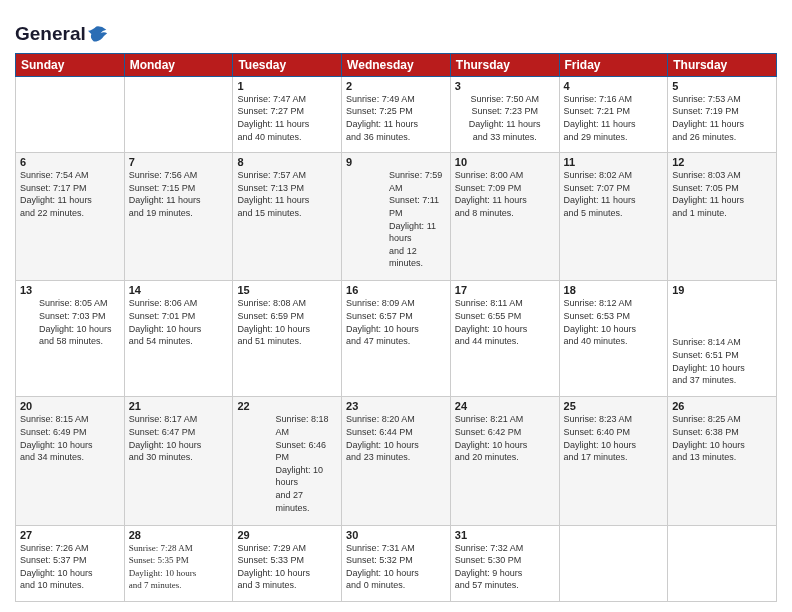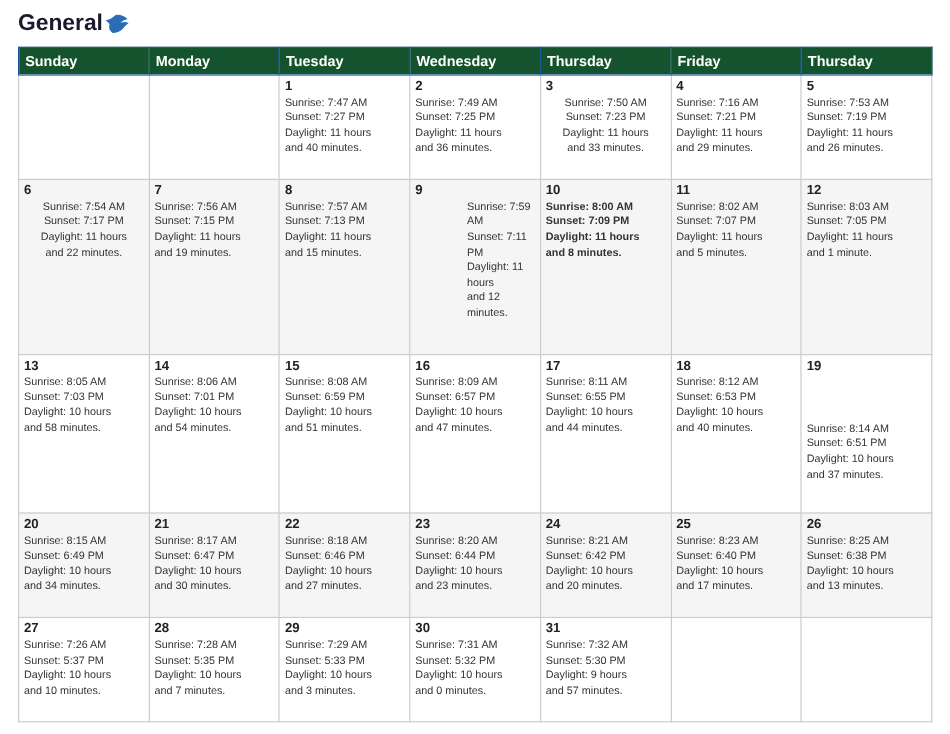--- a/index.html
+++ b/index.html
@@ -40,21 +40,21 @@
       color: #444;
     }
     .calendar {
       flex: 1;
       border: 1px solid #ccc;
       border-collapse: collapse;
       width: 100%;
       table-layout: fixed;
     }
     .calendar th {
-      background: #14532d;
+      background: #b91c1c;
       color: #fff;
       text-align: left;
       padding: 4px 5px;
       font-size: 12px;
       border: 1px solid #1a5a9a;
     }
     .calendar td {
       border: 1px solid #ccc;
       vertical-align: top;
       padding: 3px 4px;
@@ -85,21 +85,21 @@
     .row-4 td { height: 72px; }
     .row-5 td { height: 72px; }
   </style>
 </head>
 <body>
 
 <div class="page">
   <div class="header">
     <div class="logo">
       <div>
-  <div style="display:flex;flex-direction:column;line-height:1.1;">
+  <div style="display:flex;flex-direction:column;line-height:1.1;margin-top:14px;">
     <div style="display:flex;align-items:center;">
       <span style="font-size:19px;font-weight:bold;color:#1a1a2e;">General</span>
       <svg width="20" height="18" viewBox="0 0 24 20" style="margin-left:2px;">
         <path d="M10 1 Q16 0 22 5 Q17 6 15 9 Q19 7 23 9 Q19 12 17 15 Q13 19 7 19 Q2 15 4 10 Q2 8 0 6 Q5 6 10 1Z" fill="#2a6db5"></path>
       </svg>
     </div>
   </div>
 </div>
     </div>
     <div class="title-block">
@@ -156,21 +156,21 @@
             <span class="day-num">5</span>
             <div class="day-info" style="white-space: pre-line;">Sunrise: 7:53 AM
 Sunset: 7:19 PM
 Daylight: 11 hours
 and 26 minutes.</div>
           </td>
         </tr>
         <tr class="row-2">
           <td>
             <span class="day-num">6</span>
-            <div class="day-info" style="white-space: pre-line; text-align: center;">Sunrise: 7:54 AM
+            <div class="day-info" style="white-space: pre-line;">Sunrise: 7:54 AM
 Sunset: 7:17 PM
 Daylight: 11 hours
 and 22 minutes.</div>
           </td>
           <td>
             <span class="day-num">7</span>
             <div class="day-info" style="white-space: pre-line;">Sunrise: 7:56 AM
 Sunset: 7:15 PM
 Daylight: 11 hours
 and 19 minutes.</div>
@@ -184,21 +184,21 @@
           </td>
           <td>
             <span class="day-num">9</span>
             <div class="day-info" style="white-space: pre-line; margin-left: 43px;">Sunrise: 7:59 AM
 Sunset: 7:11 PM
 Daylight: 11 hours
 and 12 minutes.</div>
           </td>
           <td>
             <span class="day-num">10</span>
-            <div class="day-info" style="white-space: pre-line; font-weight: bold;">Sunrise: 8:00 AM
+            <div class="day-info" style="white-space: pre-line;">Sunrise: 8:00 AM
 Sunset: 7:09 PM
 Daylight: 11 hours
 and 8 minutes.</div>
           </td>
           <td>
             <span class="day-num">11</span>
             <div class="day-info" style="white-space: pre-line;">Sunrise: 8:02 AM
 Sunset: 7:07 PM
 Daylight: 11 hours
 and 5 minutes.</div>
@@ -207,21 +207,21 @@
             <span class="day-num">12</span>
             <div class="day-info" style="white-space: pre-line;">Sunrise: 8:03 AM
 Sunset: 7:05 PM
 Daylight: 11 hours
 and 1 minute.</div>
           </td>
         </tr>
         <tr class="row-3">
           <td>
             <span class="day-num">13</span>
-            <div class="day-info" style="white-space: pre-line;">Sunrise: 8:05 AM
+            <div class="day-info" style="white-space: pre-line; margin-left: 19px;">Sunrise: 8:05 AM
 Sunset: 7:03 PM
 Daylight: 10 hours
 and 58 minutes.</div>
           </td>
           <td>
             <span class="day-num">14</span>
             <div class="day-info" style="white-space: pre-line;">Sunrise: 8:06 AM
 Sunset: 7:01 PM
 Daylight: 10 hours
 and 54 minutes.</div>
@@ -272,21 +272,21 @@
           </td>
           <td>
             <span class="day-num">21</span>
             <div class="day-info" style="white-space: pre-line;">Sunrise: 8:17 AM
 Sunset: 6:47 PM
 Daylight: 10 hours
 and 30 minutes.</div>
           </td>
           <td>
             <span class="day-num">22</span>
-            <div class="day-info" style="white-space: pre-line;">Sunrise: 8:18 AM
+            <div class="day-info" style="white-space: pre-line; margin-left: 38px;">Sunrise: 8:18 AM
 Sunset: 6:46 PM
 Daylight: 10 hours
 and 27 minutes.</div>
           </td>
           <td>
             <span class="day-num">23</span>
             <div class="day-info" style="white-space: pre-line;">Sunrise: 8:20 AM
 Sunset: 6:44 PM
 Daylight: 10 hours
 and 23 minutes.</div>
@@ -316,21 +316,21 @@
         <tr class="row-5">
           <td>
             <span class="day-num">27</span>
             <div class="day-info" style="white-space: pre-line;">Sunrise: 7:26 AM
 Sunset: 5:37 PM
 Daylight: 10 hours
 and 10 minutes.</div>
           </td>
           <td>
             <span class="day-num">28</span>
-            <div class="day-info" style="white-space: pre-line;">Sunrise: 7:28 AM
+            <div class="day-info" style="white-space: pre-line; font-family: Liberation Serif, serif;">Sunrise: 7:28 AM
 Sunset: 5:35 PM
 Daylight: 10 hours
 and 7 minutes.</div>
           </td>
           <td>
             <span class="day-num">29</span>
             <div class="day-info" style="white-space: pre-line;">Sunrise: 7:29 AM
 Sunset: 5:33 PM
 Daylight: 10 hours
 and 3 minutes.</div>

